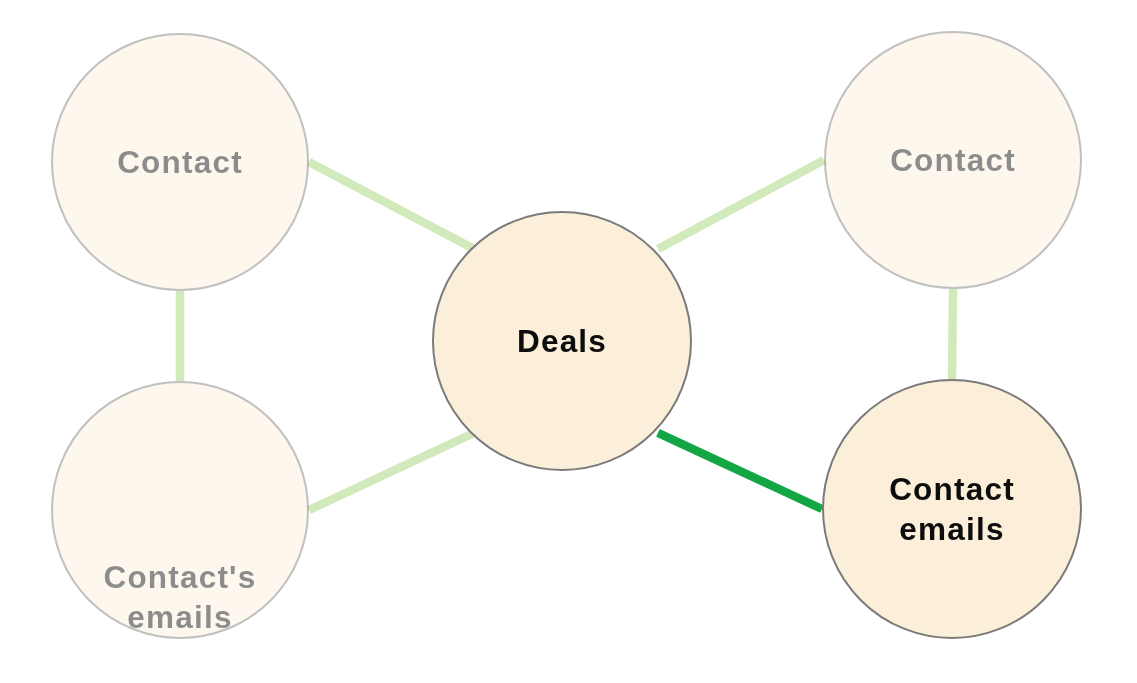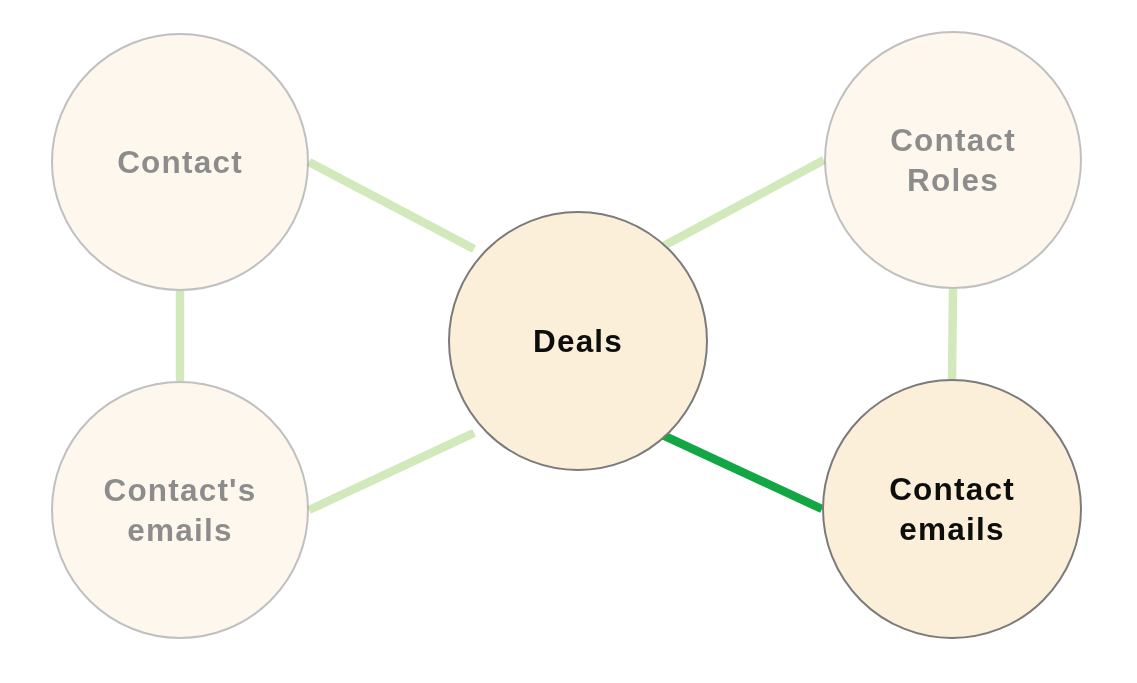--- a/index.html
+++ b/index.html
@@ -54,29 +54,28 @@
       <line x1="657.9238815542512" y1="432.9238815542512" x2="822" y2="509" stroke="#12a644" stroke-width="8.5"></line>
     </svg>
 <div class="node faded" style="left: 51px; top: 33px; width: 258px; height: 258px; background: rgb(251, 239, 217); border: 2px solid rgb(123, 123, 123); color: rgb(13, 13, 13); opacity: 0.47;">
       <div class="label">
         <span>Contact</span>
       </div>
     </div>
     <div class="node faded" style="left: 824px; top: 31px; width: 258px; height: 258px; background: rgb(251, 239, 217); border: 2px solid rgb(123, 123, 123); color: rgb(13, 13, 13); opacity: 0.47;">
       <div class="label">
         <span>Contact</span>
-        <span>Roles</span>
       </div>
     </div>
-    <div class="node active" style="left: 448px; top: 211px; width: 260px; height: 260px; background: rgb(251, 239, 217); border: 2px solid rgb(123, 123, 123); color: rgb(13, 13, 13);">
+    <div class="node active" style="left: 432px; top: 211px; width: 260px; height: 260px; background: rgb(251, 239, 217); border: 2px solid rgb(123, 123, 123); color: rgb(13, 13, 13);">
       <div class="label">
         <span>Deals</span>
       </div>
     </div>
-    <div class="node faded" style="left: 51px; top: 381px; width: 258px; height: 258px; background: rgb(251, 239, 217); border: 2px solid rgb(123, 123, 123); color: rgb(13, 13, 13); opacity: 0.47;">
+    <div class="node faded" style="left: 51px; top: 381px; width: 258px; height: 258px; background: rgb(251, 239, 217); border: 2px solid rgb(123, 123, 123); color: rgb(13, 13, 13); opacity: 0.47; align-items: flex-end;">
       <div class="label">
         <span>Contact's</span>
         <span>emails</span>
       </div>
     </div>
     <div class="node active" style="left: 822px; top: 379px; width: 260px; height: 260px; background: rgb(251, 239, 217); border: 2px solid rgb(123, 123, 123); color: rgb(13, 13, 13);">
       <div class="label">
         <span>Contact</span>
         <span>emails</span>
       </div>

